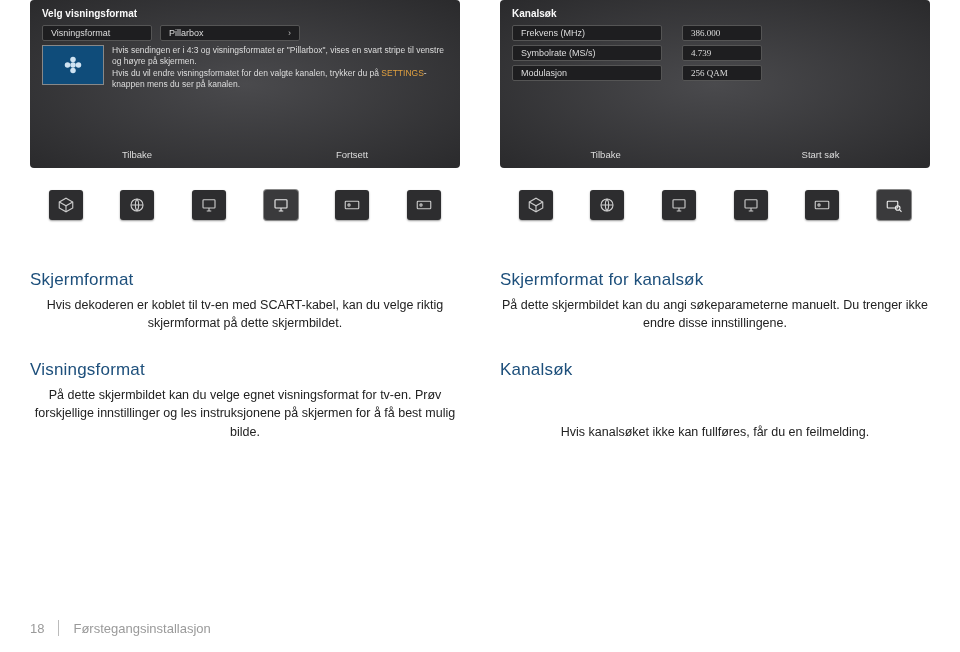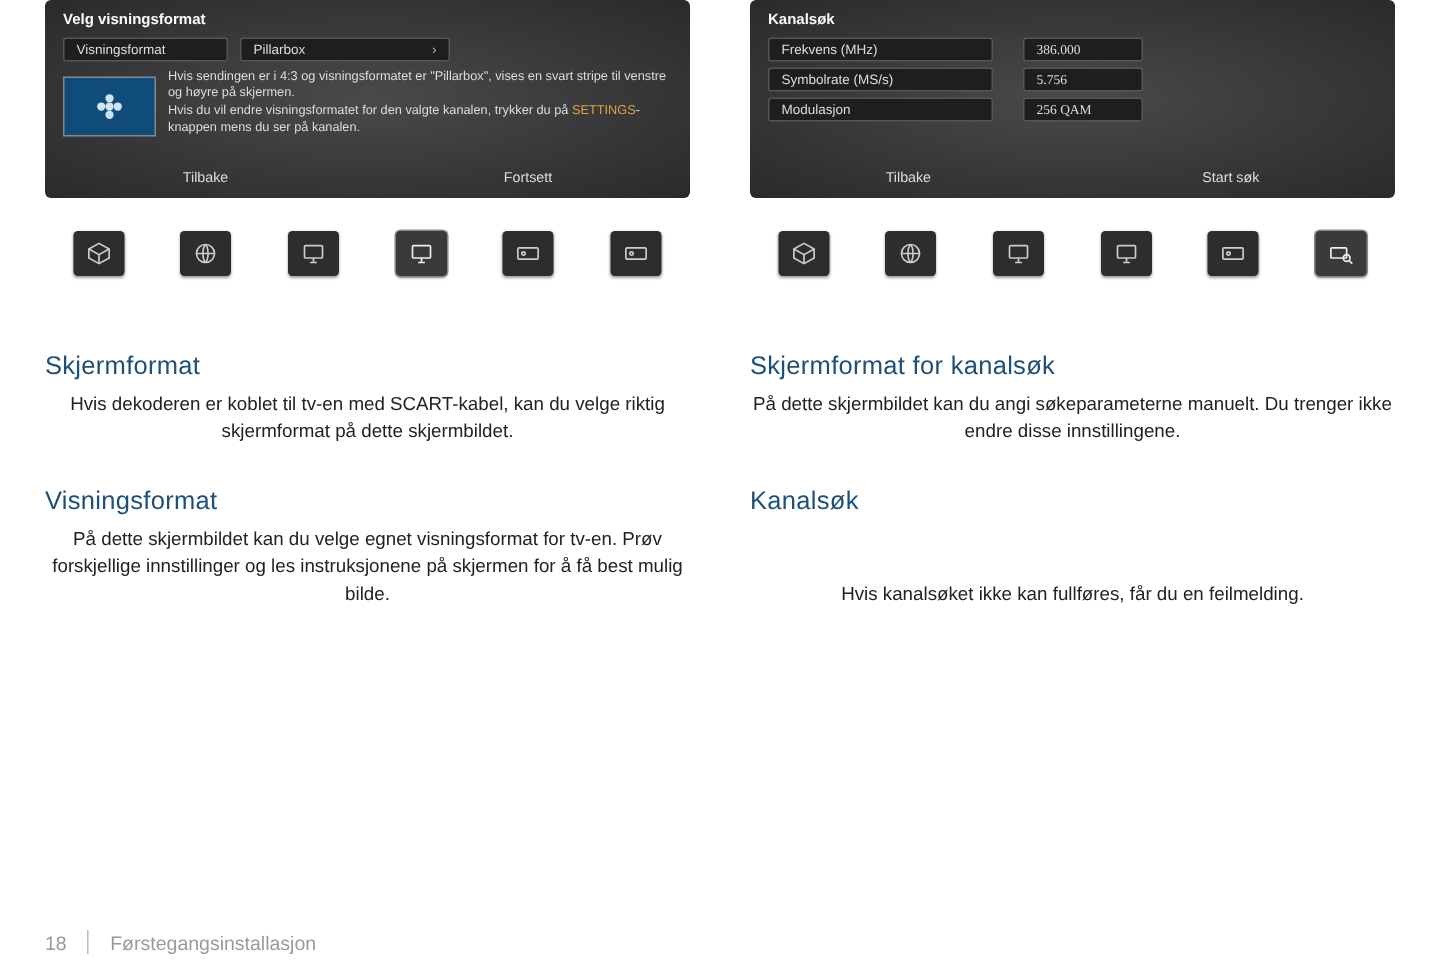--- a/index.html
+++ b/index.html
@@ -17,21 +17,21 @@
     gap: 40px;
     padding: 0 30px;
   }
   .tv-panel {
     flex: 1;
     background: radial-gradient(ellipse at center, #4a4a4d 0%, #2a2a2c 100%);
     border-radius: 4px;
     padding: 8px 12px 0 12px;
     color: #e5e5e5;
     font-size: 9.5px;
-    height: 132px;
+    height: 168px;
     position: relative;
   }
   .panel-title {
     font-weight: 600;
     font-size: 10px;
     margin-bottom: 6px;
     color: #fafafa;
   }
   .row-line {
     display: flex;
@@ -53,21 +53,20 @@
   }
   .pill.wider { min-width: 140px; }
   .chevron {
     font-size: 9px;
     color: #bbb;
   }
   .desc-block {
     display: flex;
     gap: 8px;
     margin-top: 0;
-    align-items: flex-end;
   }
   .preview-box {
     width: 62px;
     height: 40px;
     background: #0f4c7a;
     border: 1px solid #888;
     display: flex;
     align-items: center;
     justify-content: center;
     flex-shrink: 0;
@@ -208,21 +207,21 @@
           </div>
         <div class="pill kv-val">
             <span>386.000</span>
           </div>
       </div>
       <div class="kv-row">
         <div class="pill kv-key">
             <span>Symbolrate (MS/s)</span>
           </div>
         <div class="pill kv-val">
-            <span>5.756</span>
+            <span>4.739</span>
           </div>
       </div>
       <div class="kv-row">
         <div class="pill kv-key">
             <span>Modulasjon</span>
           </div>
         <div class="pill kv-val">
             <span>256 QAM</span>
           </div>
       </div>

